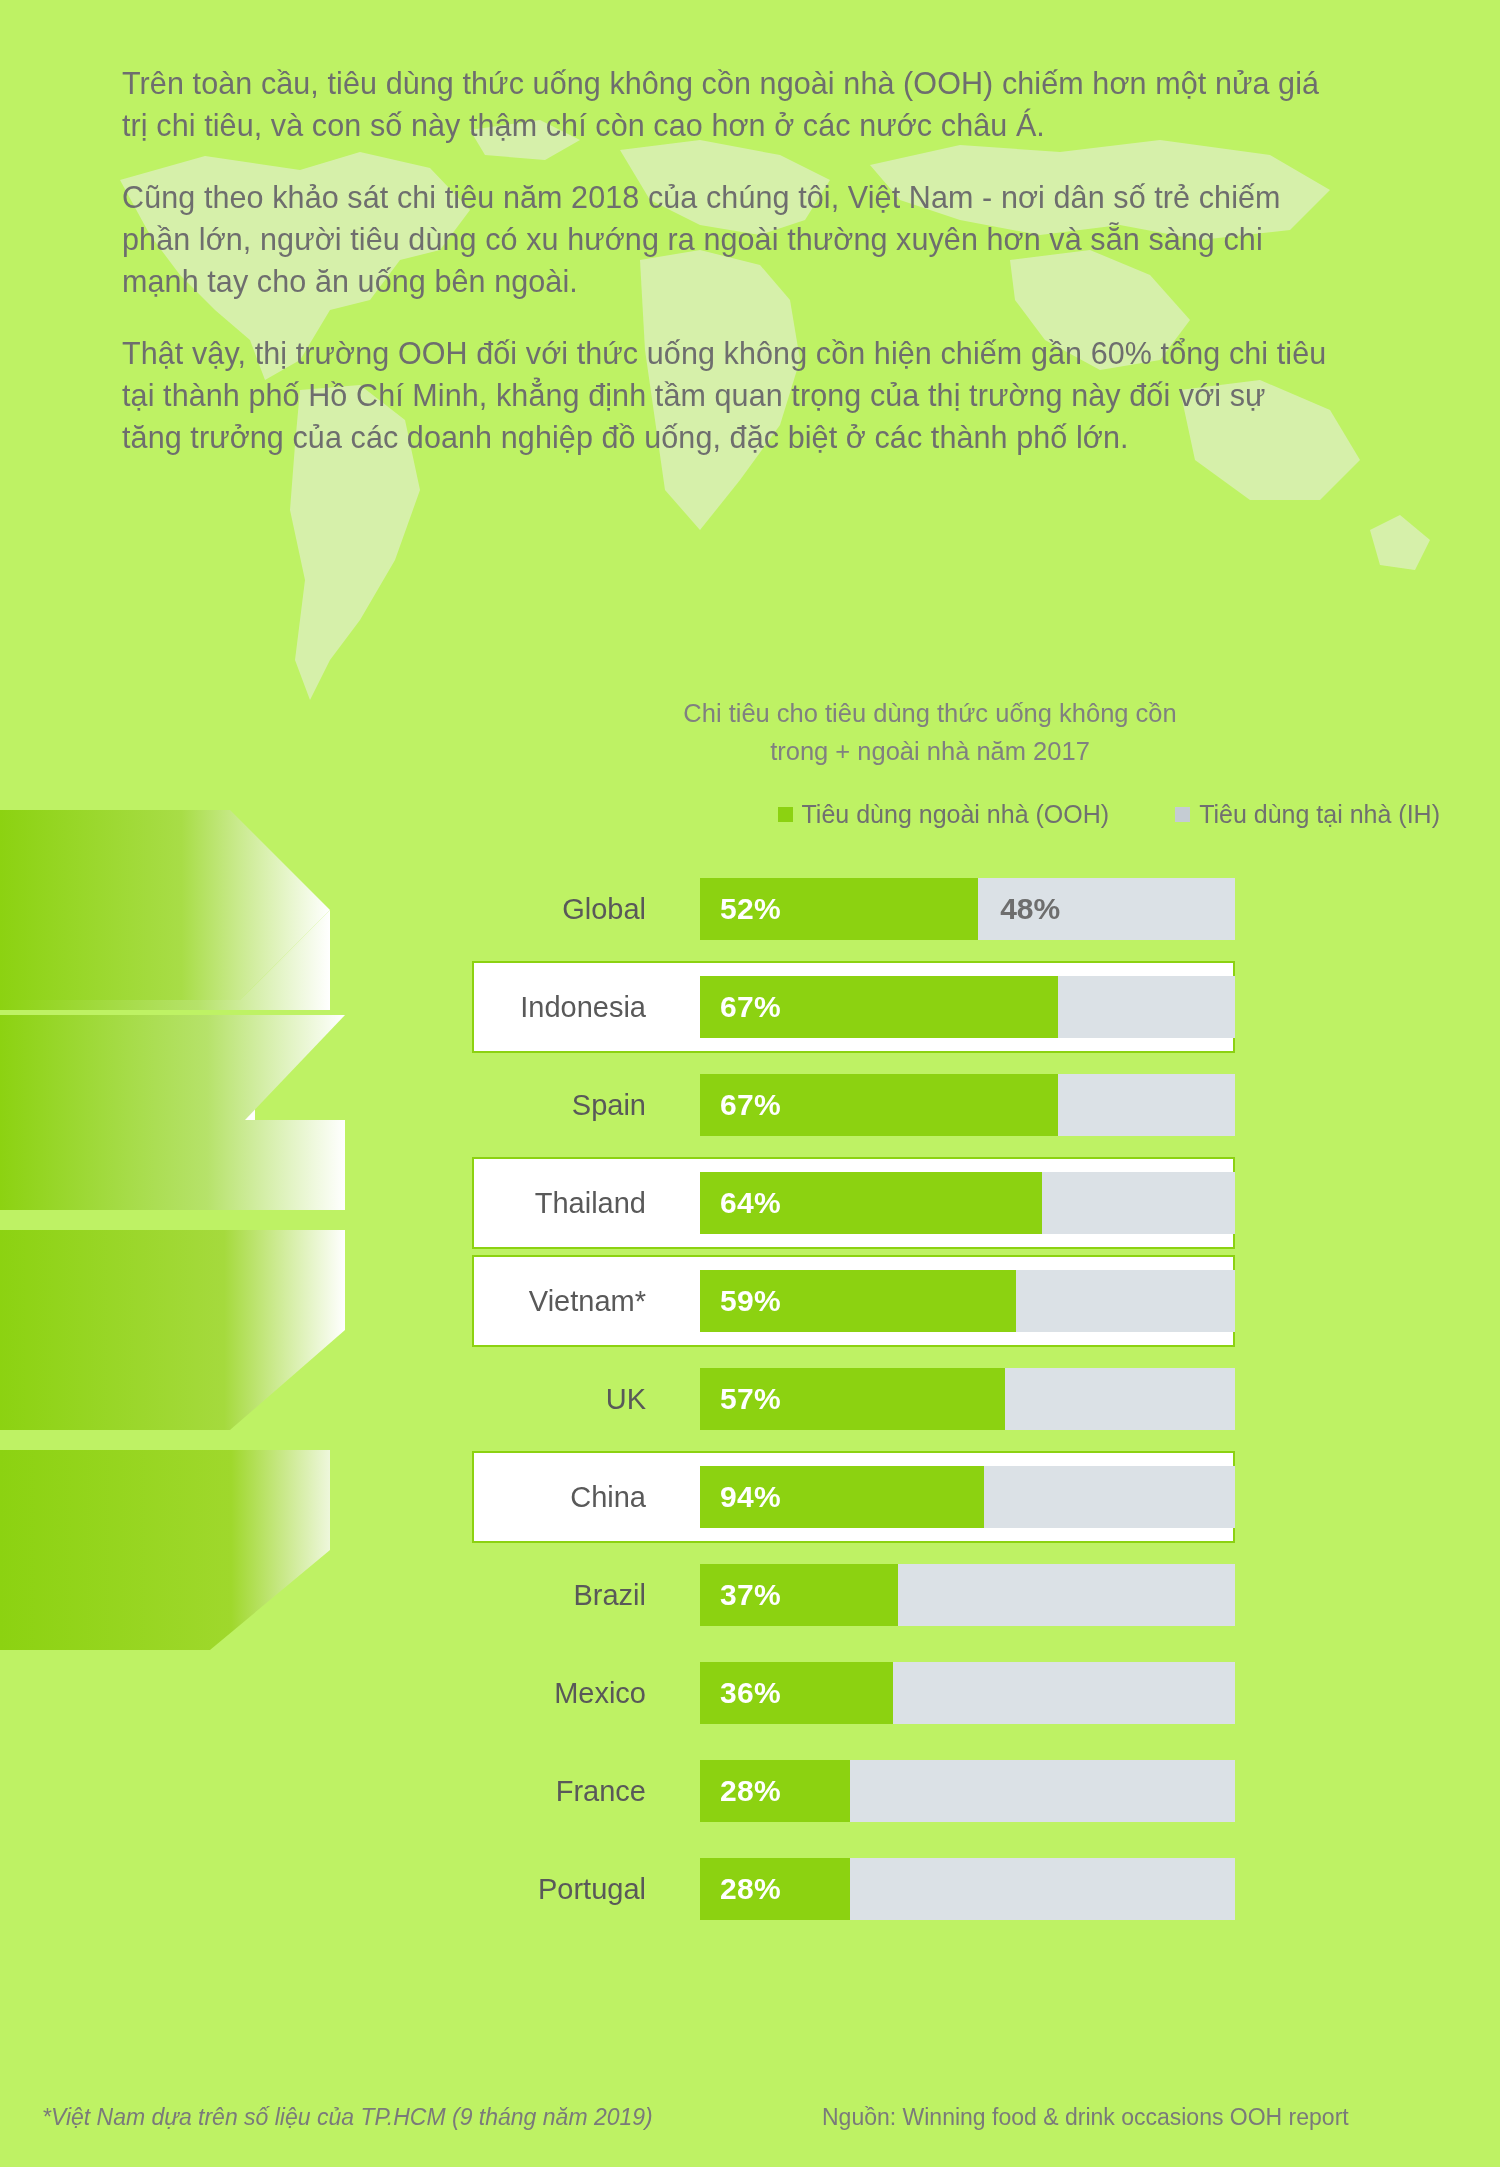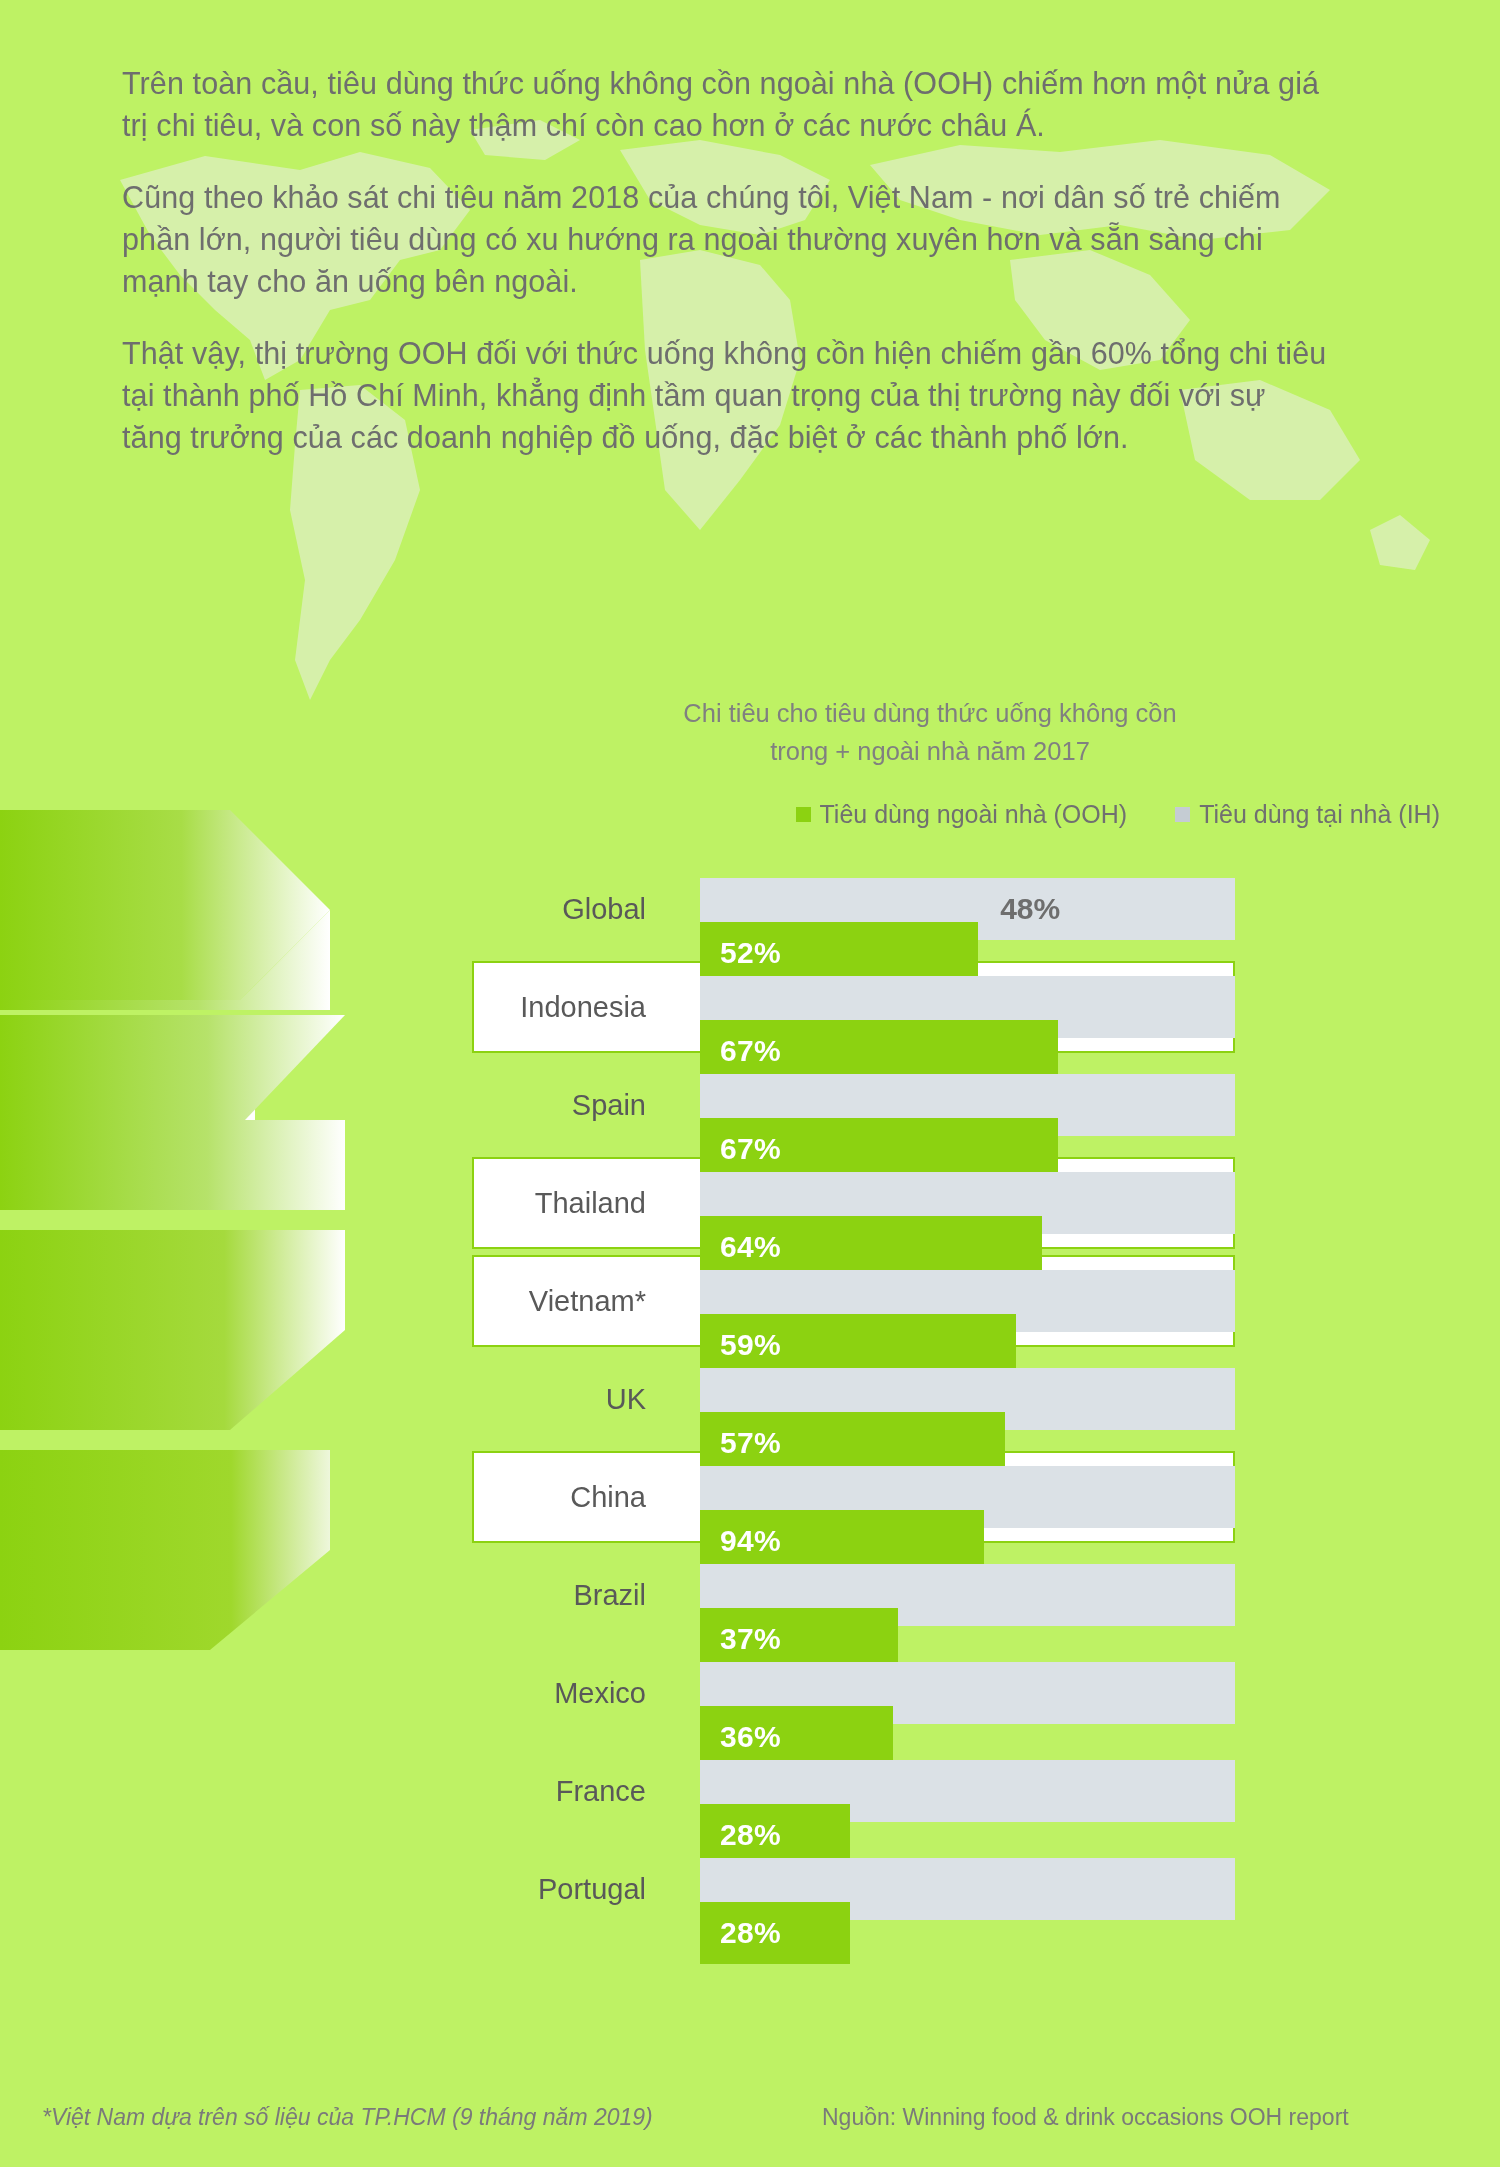--- a/index.html
+++ b/index.html
@@ -58,21 +58,21 @@
   }
 
   
   #legend {
     position: absolute;
     top: 800px;
     left: 420px;
     width: 1020px;
     display: flex;
     justify-content: flex-end;
-    gap: 48px;
+    gap: 66px;
   }
   .legend-item { display: flex; align-items: center; gap: 9px; }
   .legend-swatch { width: 15px; height: 15px; display: inline-block; }
   .legend-label { color: #707070; font-size: 25px; line-height: 28px; }
 
   
   #flow {
     position: absolute;
     top: 810px;
     left: 0;
@@ -132,21 +132,20 @@
     display: flex;
     align-items: stretch;
   }
 
   .bar-ooh {
     background: #8cd211;
     height: 100%;
     display: flex;
     align-items: center;
     position: relative;
-    margin-top: 44px;
   }
 
   .bar-ooh .val {
     color: #ffffff;
     font-size: 30px;
     font-weight: bold;
     padding-left: 20px;
     letter-spacing: 0.3px;
     white-space: nowrap;
   }

